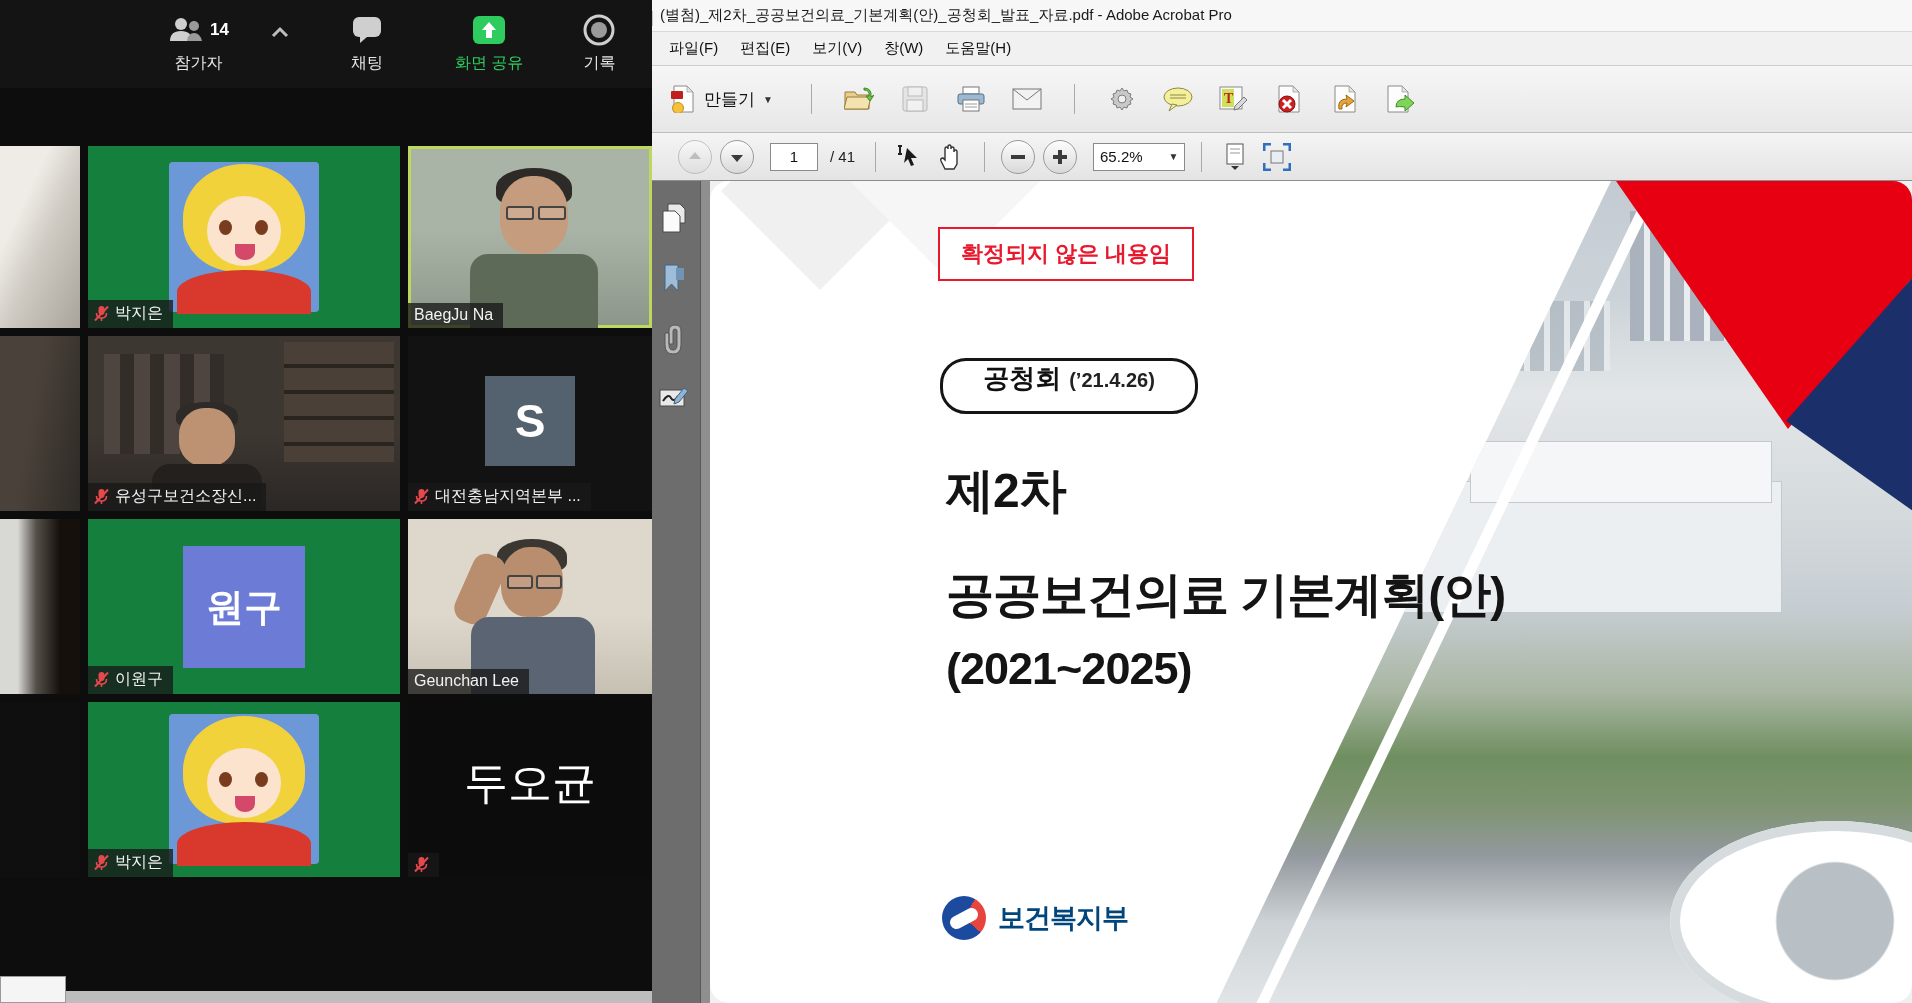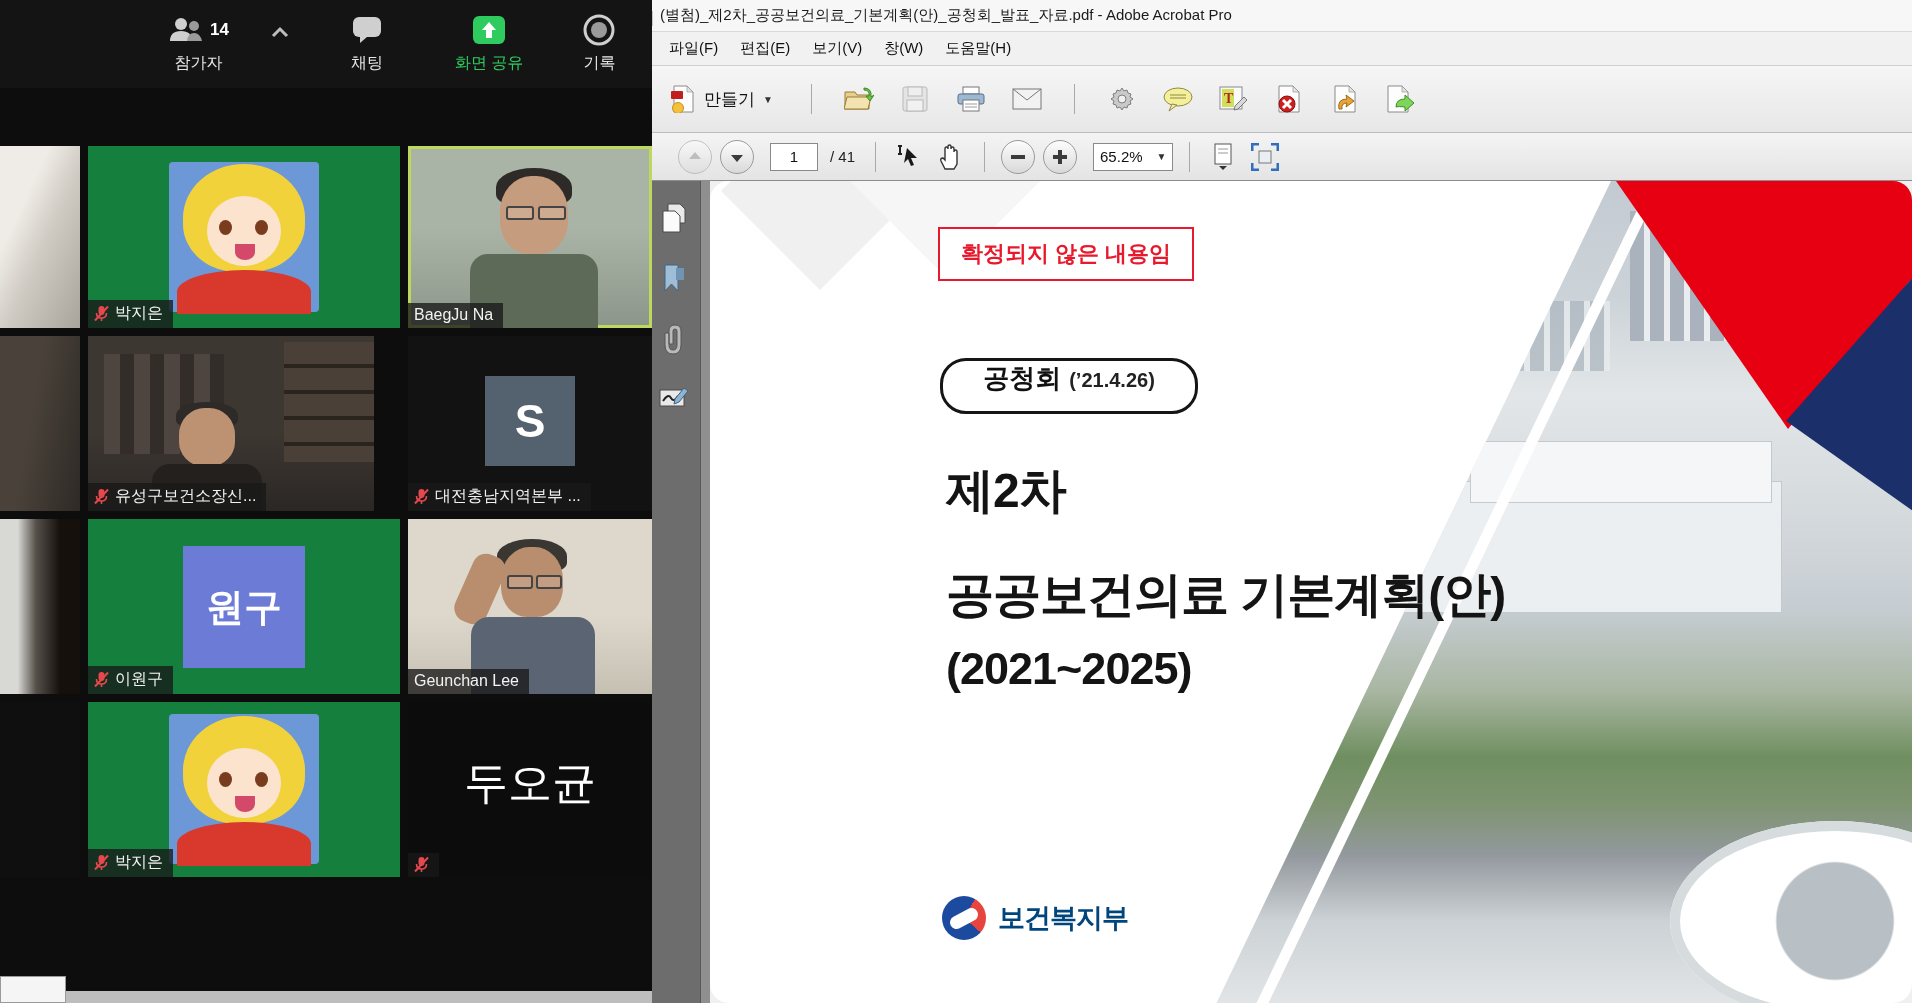--- a/index.html
+++ b/index.html
@@ -43,21 +43,21 @@
   #acb-menubar .menu-item{padding:0 11px;font-size:15px;color:#111;}
   #acb-toolbar1{height:66px;display:flex;align-items:center;gap:22px;padding-left:14px;
     background:linear-gradient(#f6f6f6,#e7e7e7);border-bottom:1px solid #bdbdbd;font-family:Liberation Serif, serif;}
   #acb-toolbar2{height:47px;display:flex;align-items:center;gap:8px;padding-left:30px;
     background:linear-gradient(#f4f4f4,#e4e4e4);border-bottom:1px solid #8d8d8d;}
   .tsep{width:1px;height:30px;background:#a9a9a9;margin:0 8px;}
   .tico{width:34px;height:34px;display:flex;align-items:center;justify-content:center;}
   .circle-btn{width:32px;height:32px;border-radius:50%;background:linear-gradient(#fdfdfd,#d9d9d9);
     border:1px solid #9a9a9a;display:flex;align-items:center;justify-content:center;}
   .pagebox{width:46px;height:26px;background:#fff;border:1px solid #8a8a8a;display:flex;align-items:center;justify-content:center;font-size:15px;color:#111;}
-  .zoombox{height:26px;background:#fff;border:1px solid #8a8a8a;display:flex;align-items:center;font-size:15px;color:#111;padding:0 6px;gap:14px;}
+  .zoombox{height:26px;background:#fff;border:1px solid #8a8a8a;display:flex;align-items:center;font-size:15px;color:#111;padding:0 6px;gap:26px;}
   .dd-arrow{font-size:10px;color:#333;}
   #create-btn{display:flex;align-items:center;gap:8px;font-size:17px;color:#111;padding:4px 8px;border-radius:3px;}
 
   #acb-content{flex:1;display:flex;min-height:0;}
   #acb-sidebar{width:52px;background:#6d6d6d;border-right:1px solid #575757;display:flex;flex-direction:column;align-items:center;padding-top:22px;gap:30px;}
   #page-strip{width:9px;background:#8f8f8f;}
   #pdf-page{flex:1;position:relative;background:#fff;overflow:hidden;border-radius:19px;}
 
   
   .deco-chevron{position:absolute;background:#f0f0f0;transform:rotate(45deg);}
@@ -348,21 +348,21 @@
         <div class="glasses" style="left:70px;top:38px;width:24px"></div>
         <div class="body" style="left:2px;top:86px;width:128px;height:74px;background:#5d6a58"></div>
       </div>
       <div class="tile-label">
         <span>BaegJu Na</span>
       </div>
     </div>
 
     <div class="tile" style="left:0;top:336px;width:80px;height:175px;background:linear-gradient(100deg,#4a423a 0 40%,#2e2a26 100%)"></div>
 
-    <div class="tile" style="left:88px;top:336px;width:286px;height:175px;background:linear-gradient(180deg,#3d3732 0 55%,#2b2724 100%)">
+    <div class="tile" style="left:88px;top:336px;width:312px;height:175px;background:linear-gradient(180deg,#3d3732 0 55%,#2b2724 100%)">
       <div class="abs" style="left:196px;top:6px;width:110px;height:120px;background:repeating-linear-gradient(180deg,#4a4038 0 22px,#2a241f 22px 26px)"></div>
       <div class="abs" style="left:16px;top:18px;width:120px;height:100px;background:repeating-linear-gradient(90deg,#4e4540 0 16px,#332d29 16px 30px)"></div>
       <div class="person" style="left:58px;top:66px;width:120px;height:110px">
         <div class="hair" style="left:30px;top:0;width:62px;height:26px"></div>
         <div class="head" style="left:33px;top:6px;width:56px;height:58px;background:#bd9273"></div>
         <div class="body" style="left:6px;top:62px;width:110px;height:50px;background:#23201d"></div>
       </div>
       <div class="tile-label">
         <svg class="mic-ico" viewBox="0 0 15 17">
             <rect x="4.5" y="1" width="6" height="9" rx="3" fill="#e5484d"></rect>

